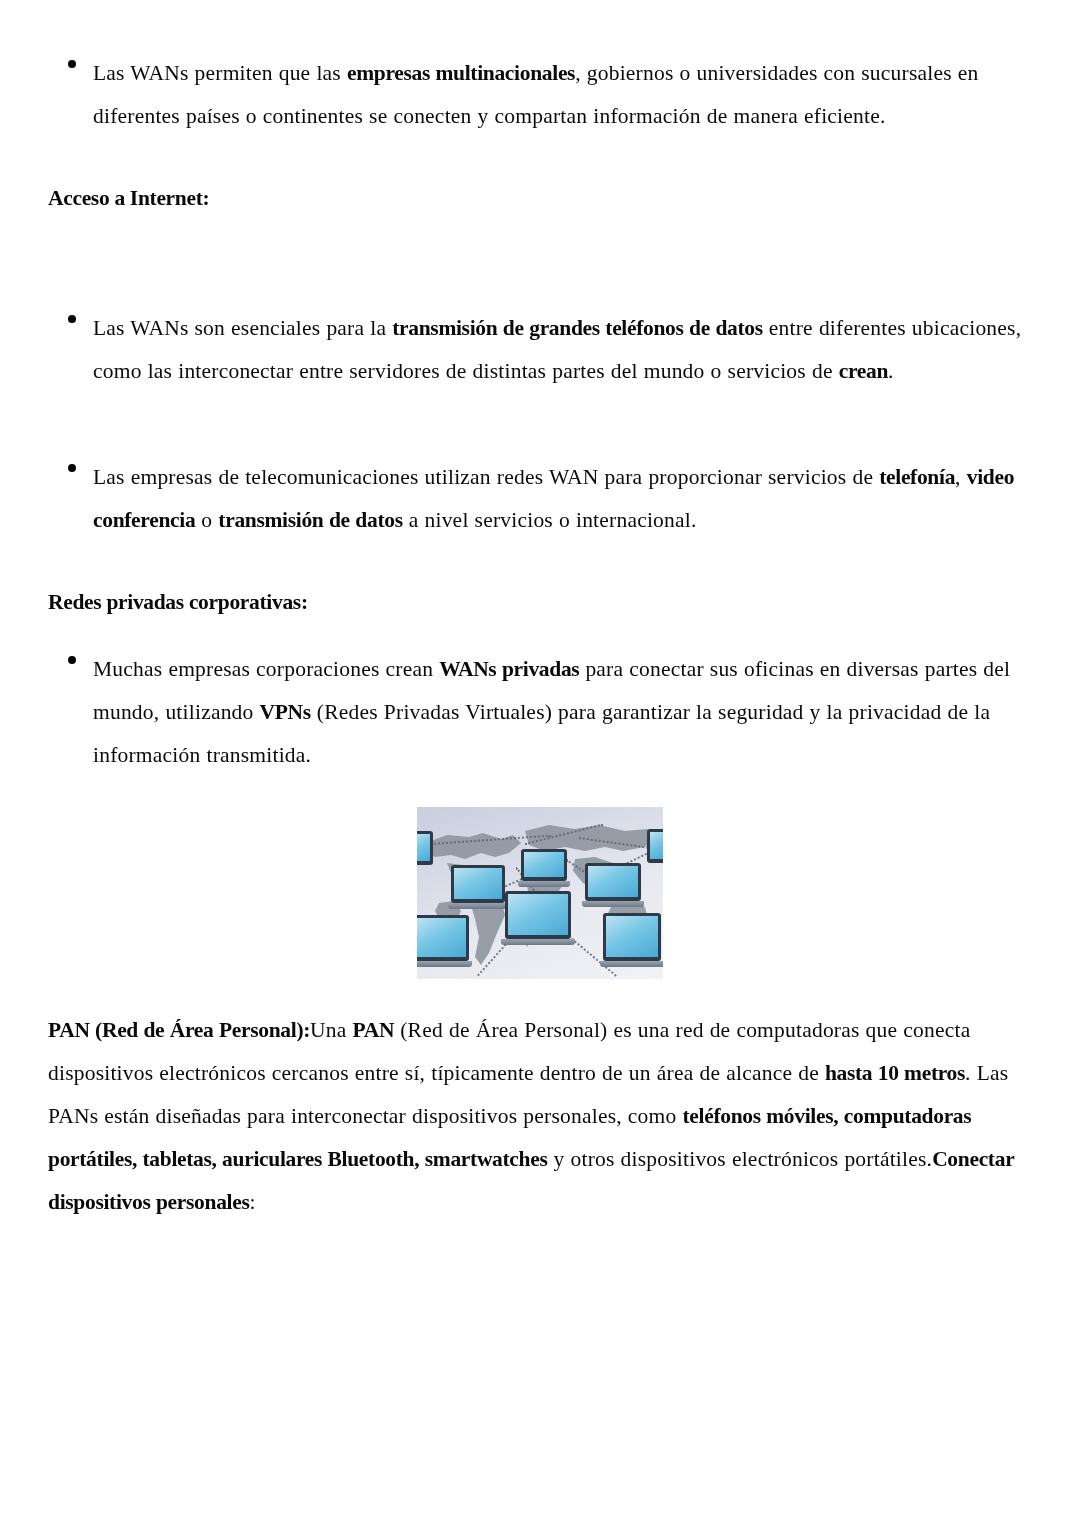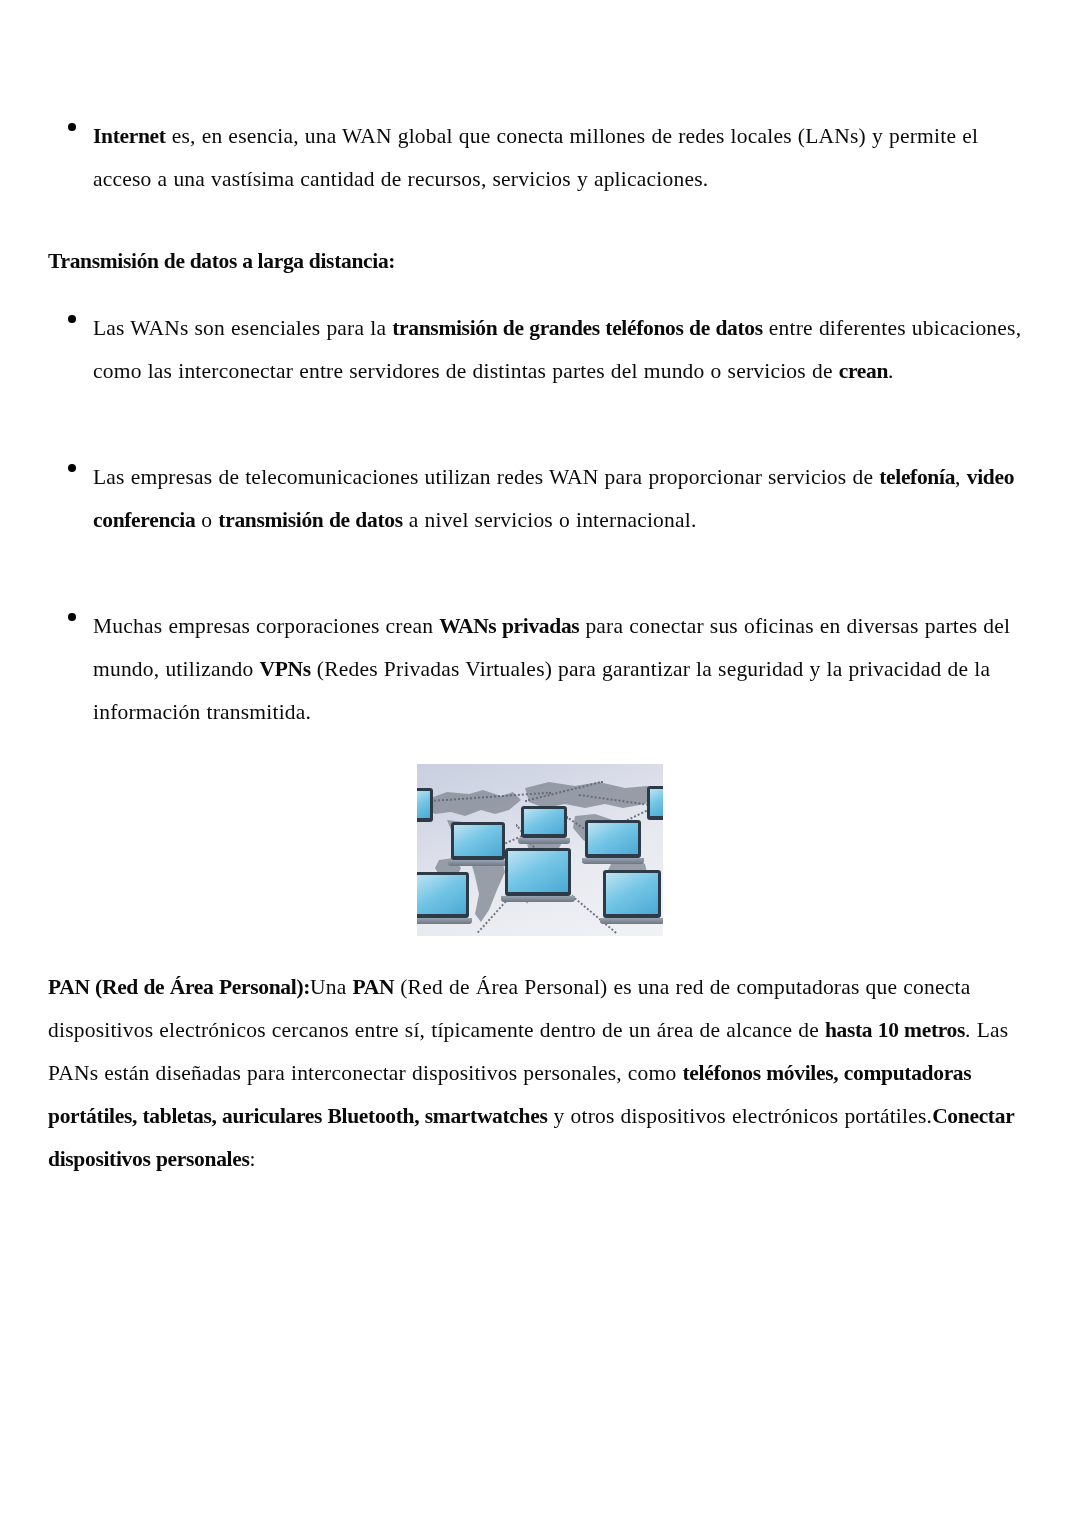--- a/index.html
+++ b/index.html
@@ -110,55 +110,58 @@
     left: -6%;
   }
   .lap.edge .scr { border-radius: 3px; }
 </style>
 </head>
 <body>
 
 <div class="page">
   <div class="content">
 
-    <div class="gap-after-bullet"></div>
-
-    <div class="gap-after-heading"></div>
-
-    <div class="bullet-block">
-      <span class="bullet-dot"></span>
-      <div class="para">
-        <b>Internet</b><span> es, en esencia, una WAN global que conecta millones de redes locales (LANs) y permite el acceso a una vastísima cantidad de recursos, servicios y aplicaciones.</span>
+    <div class="bullet-block">
+      <span class="bullet-dot"></span>
+      <div class="para">
+        <span>Las WANs permiten que las </span><b>empresas multinacionales</b><span>, gobiernos o universidades con sucursales en diferentes países o continentes se conecten y compartan información de manera eficiente.</span>
       </div>
     </div>
     <div class="gap-after-bullet"></div>
 
     <div class="heading">
-      <b>Transmisión de datos a larga distancia</b><span>:</span>
-    </div>
+      <b>Acceso a Internet</b><span>:</span>
+    </div>
+    <div class="gap-after-heading"></div>
+
+    <div class="gap-after-bullet"></div>
+
     <div class="gap-after-heading"></div>
 
     <div class="bullet-block">
       <span class="bullet-dot"></span>
       <div class="para">
         <span>Las WANs son esenciales para la </span><b>transmisión de grandes teléfonos de datos</b><span> entre diferentes ubicaciones, como las interconectar entre servidores de distintas partes del mundo o servicios de </span><b>crean</b><span>.</span>
       </div>
     </div>
     <div class="gap-after-bullet"></div>
 
     <div class="gap-after-heading"></div>
 
     <div class="bullet-block">
       <span class="bullet-dot"></span>
       <div class="para">
         <span>Las empresas de telecomunicaciones utilizan redes WAN para proporcionar servicios de </span><b>telefonía</b><span>, </span><b>video conferencia</b><span> o </span><b>transmisión de datos</b><span> a nivel servicios o internacional.</span>
       </div>
     </div>
     <div class="gap-after-bullet"></div>
 
+    <div class="heading">
+      <b>Redes privadas corporativas</b><span>:</span>
+    </div>
     <div class="gap-after-heading"></div>
 
     <div class="bullet-block">
       <span class="bullet-dot"></span>
       <div class="para">
         <span>Muchas empresas corporaciones crean </span><b>WANs privadas</b><span> para conectar sus oficinas en diversas partes del mundo, utilizando </span><b>VPNs</b><span> (Redes Privadas Virtuales) para garantizar la seguridad y la privacidad de la información transmitida.</span>
       </div>
     </div>
 
     <div style="height:30px"></div>

